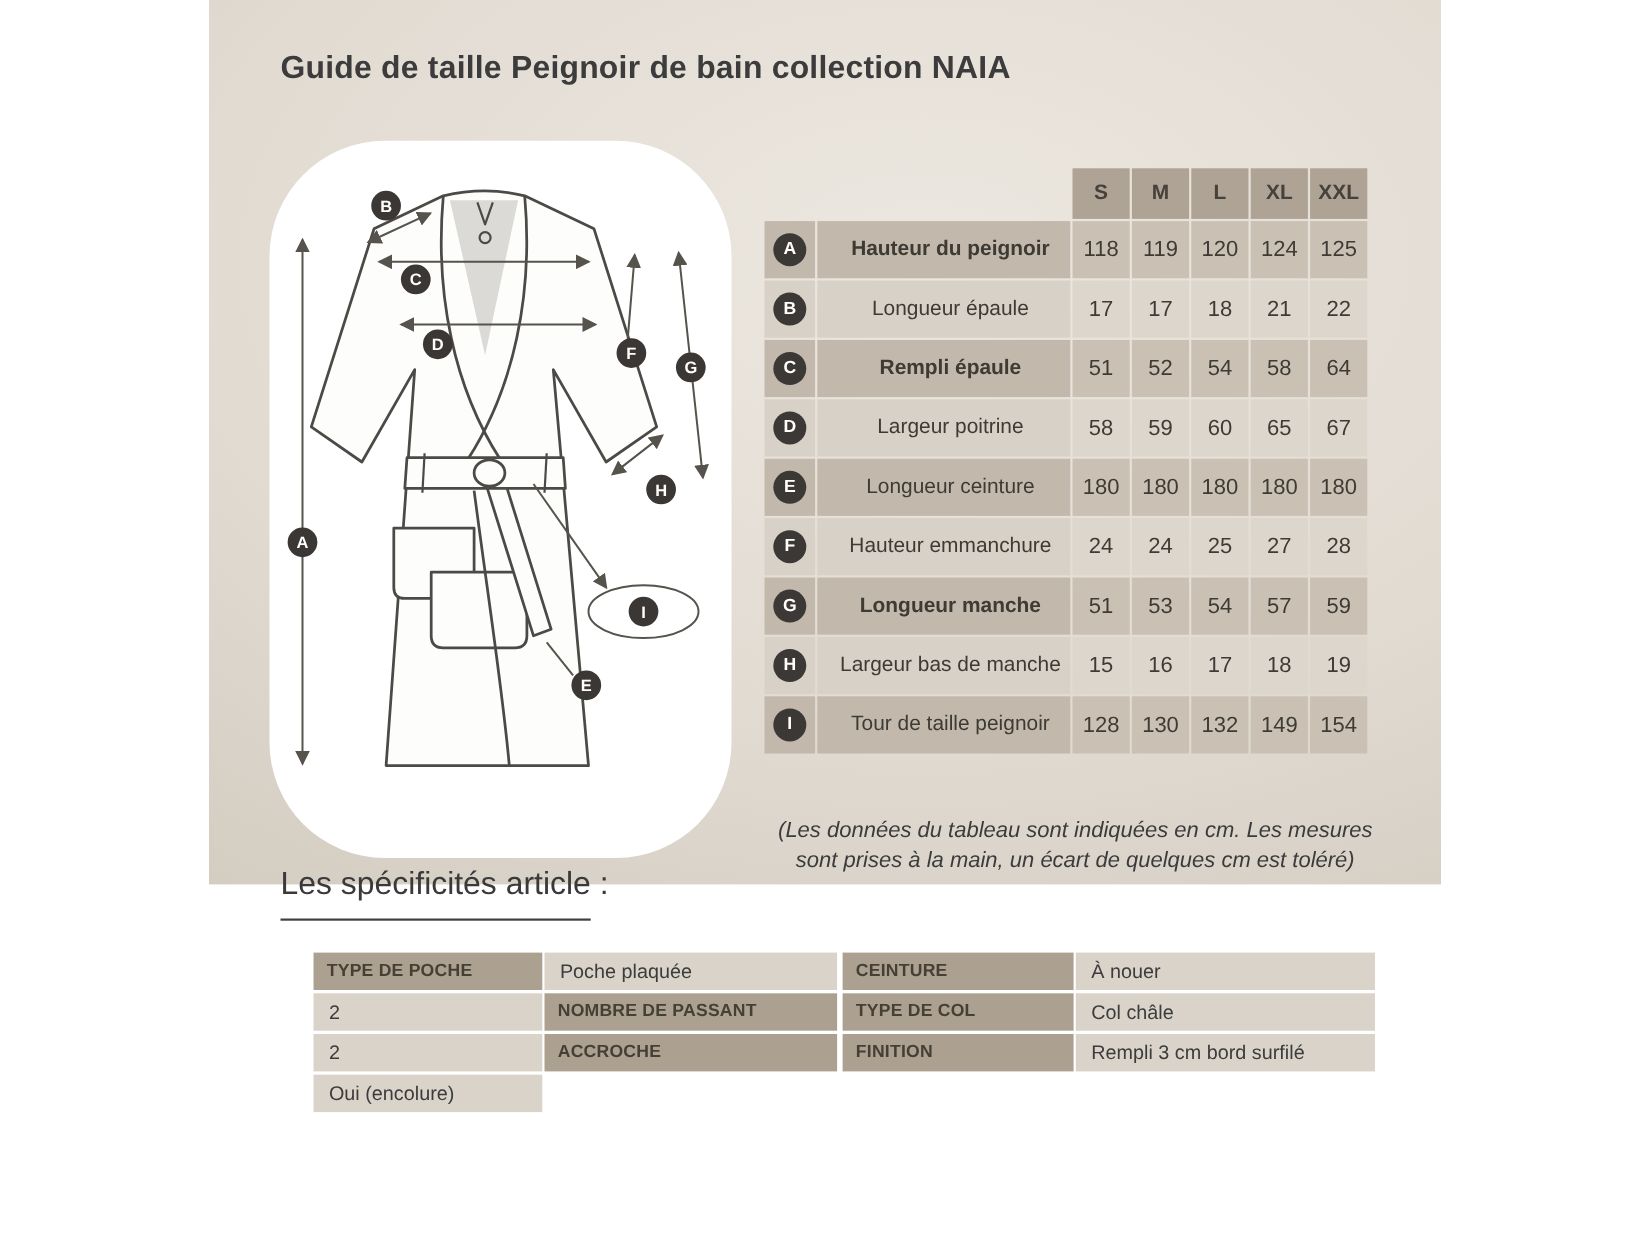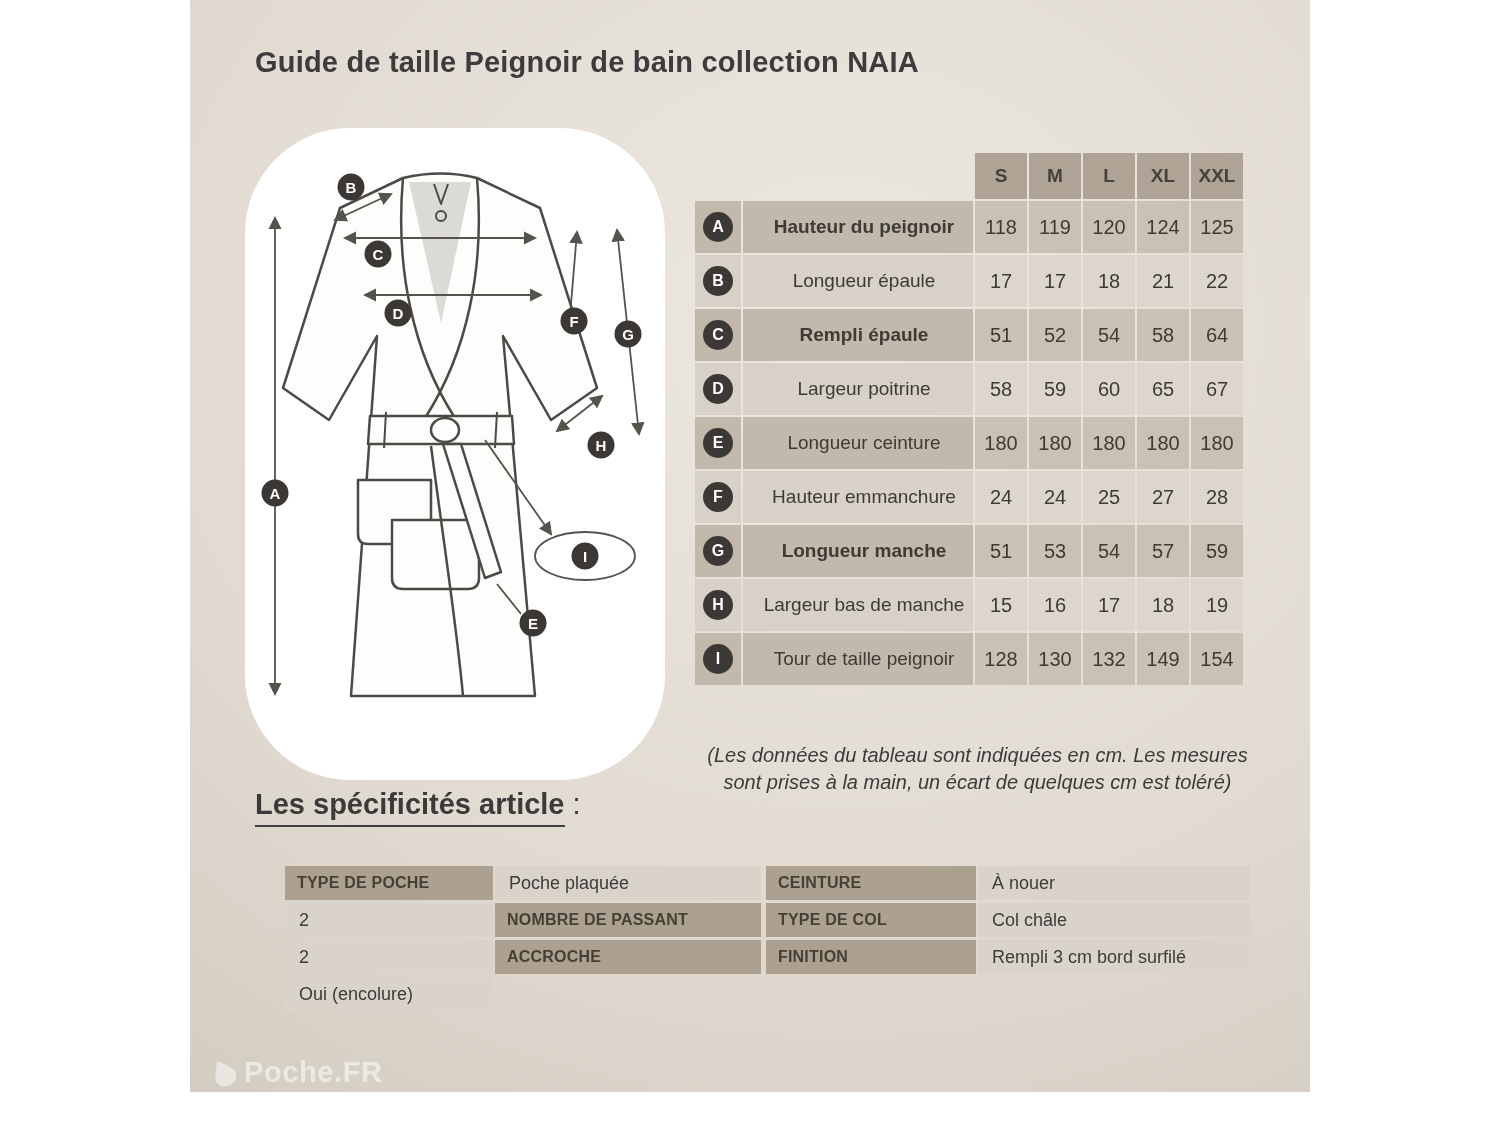--- a/index.html
+++ b/index.html
@@ -1,21 +1,21 @@
 <!DOCTYPE html>
 <html><head>
 <meta charset="utf-8">
 <style>
   html,body { margin:0; padding:0; background:#ffffff; }
   .canvas {
     position:relative; width:1500px; height:1125px; background:#ffffff;
     overflow:hidden; font-family:"Liberation Sans", sans-serif;
   }
   .content {
-    position:absolute; left:190px; top:0; width:1120px; height:1092px;
+    position:absolute; left:190px; top:0; width:1120px; height:804px;
     background: radial-gradient(130% 115% at 58% 30%, #ece7e0 0%, #e1dbd2 45%, #c9c1b4 100%);
   }
   .page-title {
     position:absolute; left:65px; top:46px; font-size:29px; font-weight:700;
     color:#3c3c3c; letter-spacing:0.2px;
   }
   
   .figure {
     position:absolute; left:55px; top:128px; width:420px; height:652px;
     background:#ffffff; border-radius:105px;
@@ -42,21 +42,21 @@
   .badge {
     width:30px; height:30px; border-radius:50%; background:#3b3835; color:#ffffff;
     font-weight:700; font-size:16px; display:flex; align-items:center; justify-content:center;
   }
   .note {
     position:absolute; left:500px; top:742px; width:575px; text-align:center;
     font-style:italic; font-size:20px; color:#3b3b3b; line-height:1.35;
   }
   
   .spec-heading { position:absolute; left:65px; top:788px; font-size:29px; color:#3a3a3a; }
-  .spec-heading .ul { border-bottom:2px solid #3f3f3f; padding-bottom:5px;font-weight:bold; }
+  .spec-heading .ul { border-bottom:2px solid #3f3f3f; padding-bottom:15px; }
   .spec-grid { position:absolute; display:grid; grid-auto-rows:34px; gap:3px 2px;text-align:right; }
   .spec-grid.left  { left:95px;  top:866px; grid-template-columns:208px 266px; }
   .spec-grid.right { left:576px; top:866px; grid-template-columns:210px 272px; }
   .sp-label {
     background:#aca191; color:#453f34; font-weight:700; font-size:16px;
     display:flex; align-items:center; padding-left:12px; letter-spacing:0.2px;
   }
   .sp-val {
     background:#d9d3c9; color:#3c3c3c; font-size:18px;
     display:flex; align-items:center; padding-left:14px;

